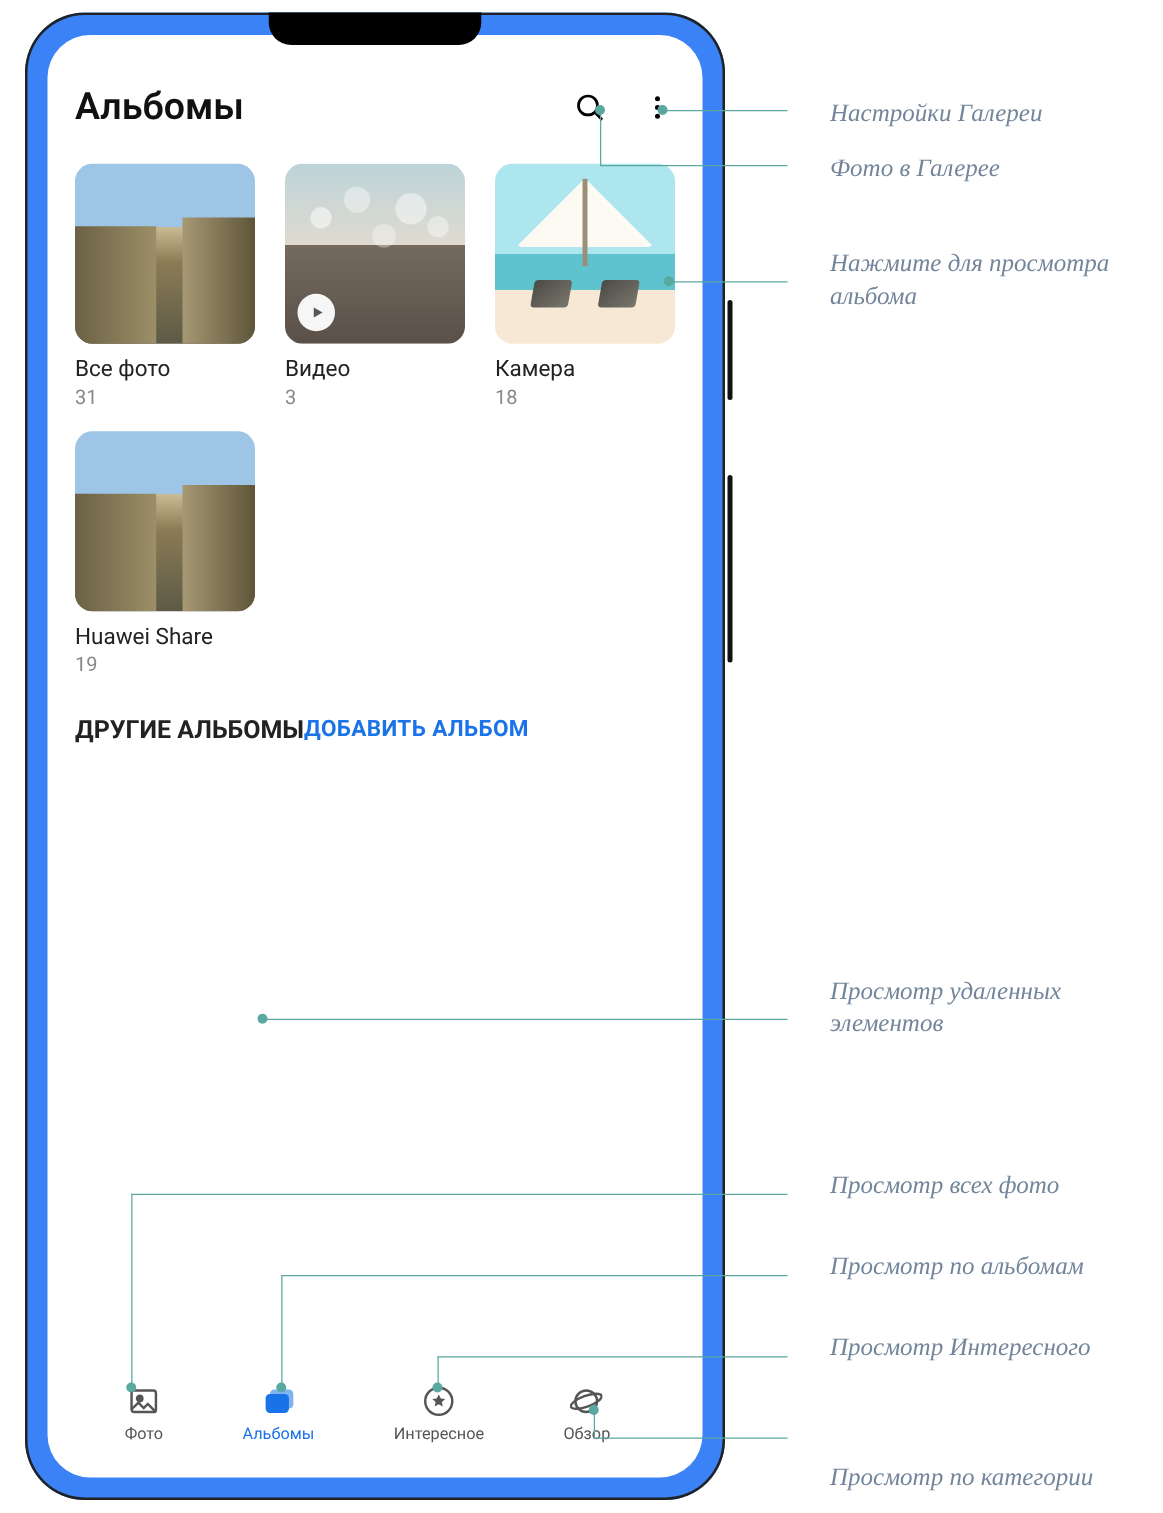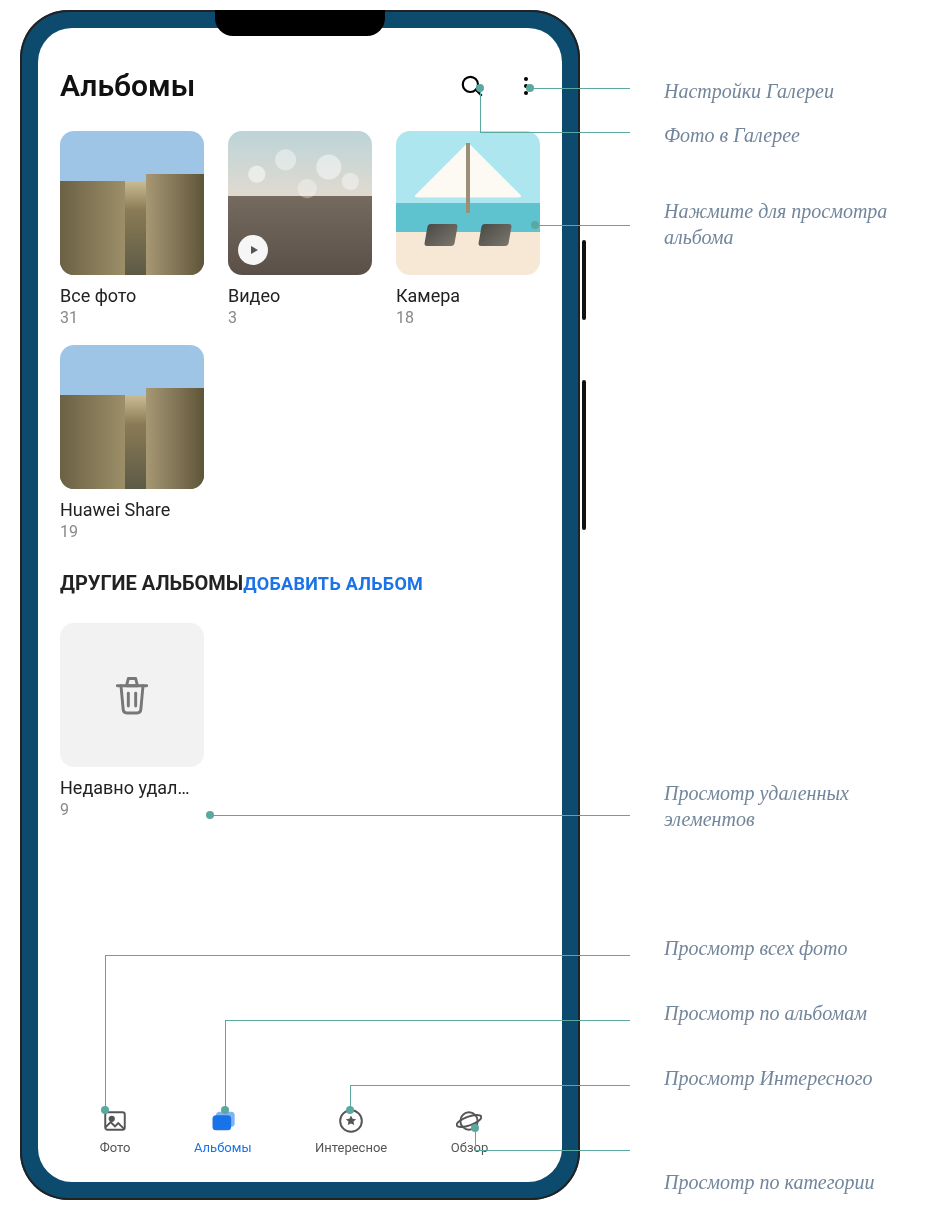--- a/index.html
+++ b/index.html
@@ -11,21 +11,21 @@
     position: relative;
     overflow: hidden;
   }
   
   .phone {
     position: absolute;
     left: 20px;
     top: 10px;
     width: 560px;
     height: 1190px;
-    background: #0c4a6e;
+    background: #3b82f6;
     border-radius: 48px;
     padding: 18px;
     box-shadow: 0 0 0 2px #222 inset;
   }
   .phone::after{
     content:"";
     position:absolute;
     right:-6px;
     top:230px;
     width:4px;
@@ -277,35 +277,20 @@
           <div class="album-name">Huawei Share</div>
           <div class="album-count">19</div>
         </div>
       </div>
 
       <div class="section-head">
         <div class="section-title">ДРУГИЕ АЛЬБОМЫ</div>
         <div class="add-btn">ДОБАВИТЬ АЛЬБОМ</div>
       </div>
 
-      <div class="other-grid">
-        <div class="album">
-          <div class="thumb trash-thumb">
-            <svg viewBox="0 0 24 24" fill="none" stroke-width="1.6" stroke-linecap="round" stroke-linejoin="round">
-              <path d="M4 7h16"></path>
-                <path d="M10 3h4l1 4H9z" fill="none"></path>
-              <path d="M6 7l1.2 13a2 2 0 0 0 2 1.8h5.6a2 2 0 0 0 2-1.8L18 7"></path>
-              <line x1="10" y1="11" x2="10" y2="18"></line>
-                <line x1="14" y1="11" x2="14" y2="18"></line>
-            </svg>
-          </div>
-          <div class="album-name">Недавно удал…</div>
-          <div class="album-count">9</div>
-        </div>
-      </div>
     </div>
 
     <div class="bottom-nav">
       <div class="nav-item">
         <div class="nav-icon">
           <svg viewBox="0 0 24 24" width="26" height="26" fill="none" stroke="#555" stroke-width="1.8">
             <rect x="3" y="4" width="18" height="16" rx="2"></rect>
             <circle cx="9" cy="10" r="2" fill="#555"></circle>
             <path d="M3 18l5-5 4 4 3-3 6 6"></path>
           </svg>

